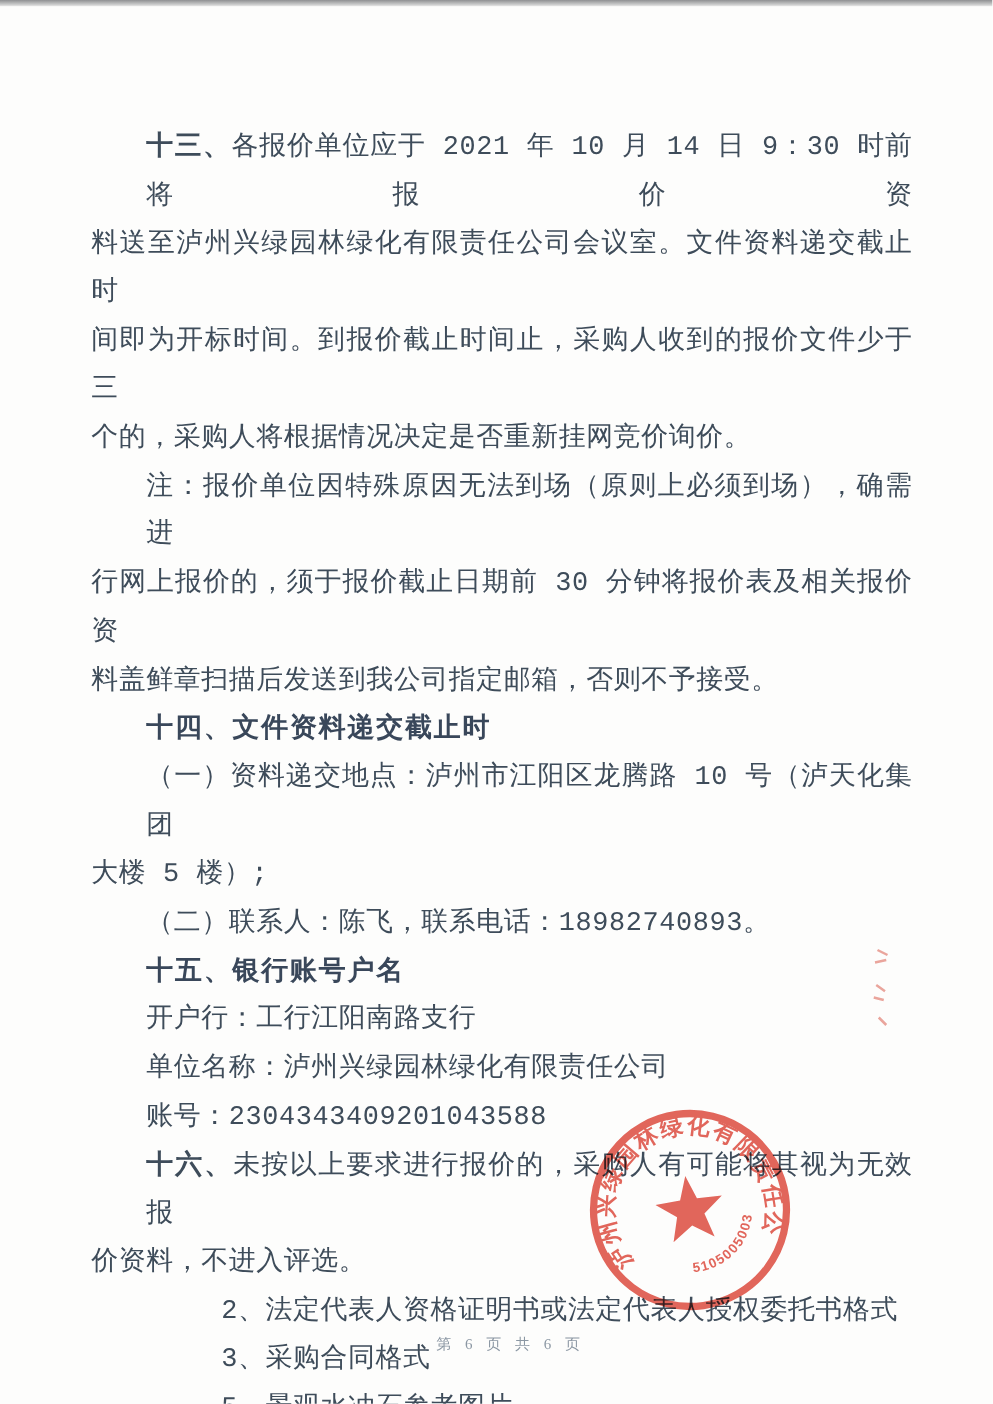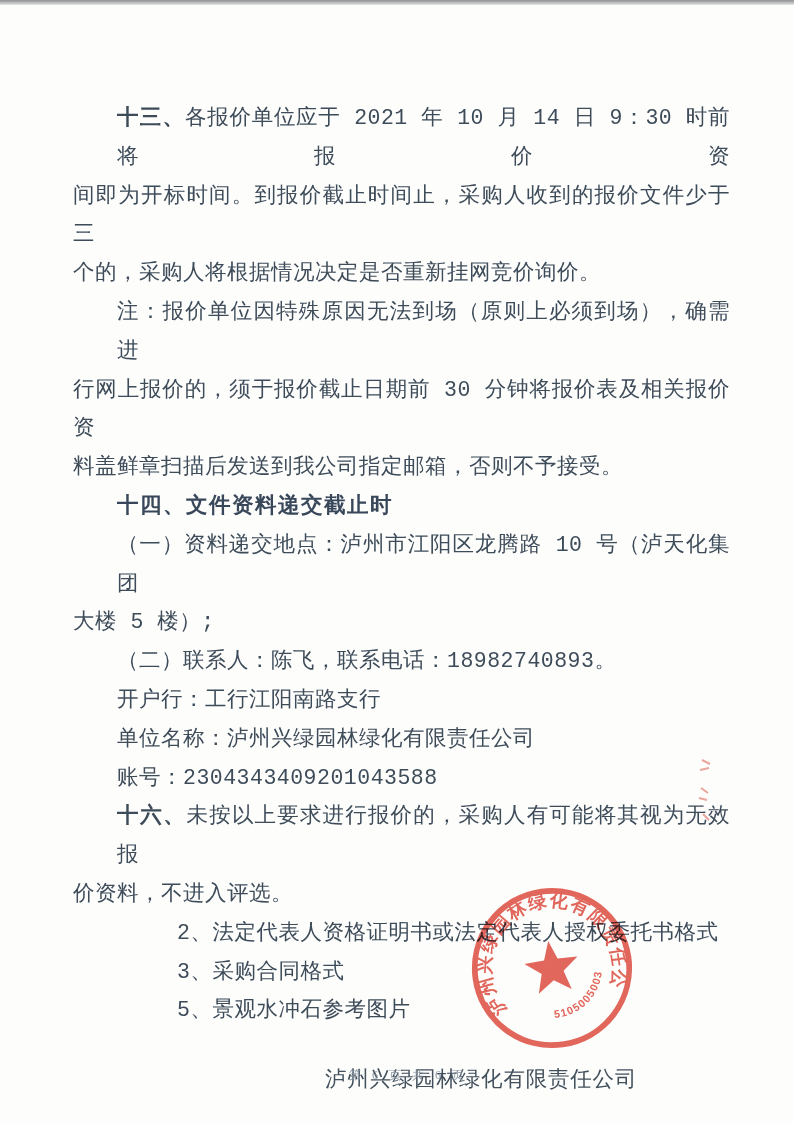--- a/index.html
+++ b/index.html
@@ -39,29 +39,31 @@
     overflow:hidden;mix-blend-mode:multiply;opacity:0.8;
   }
 </style>
 </head>
 <body>
 
 <div class="scan-edge"></div>
 
 <div class="doc">
   <div class="line ind just"><span class="b">十三、</span><span>各报价单位应于 2021 年 10 月 14 日 9：30 时前将报价资</span></div>
+  <div class="line just">料送至泸州兴绿园林绿化有限责任公司会议室。文件资料递交截止时</div>
   <div class="line just">间即为开标时间。到报价截止时间止，采购人收到的报价文件少于三</div>
   <div class="line">个的，采购人将根据情况决定是否重新挂网竞价询价。</div>
   <div class="line ind just">注：报价单位因特殊原因无法到场（原则上必须到场），确需进</div>
   <div class="line just">行网上报价的，须于报价截止日期前 30 分钟将报价表及相关报价资</div>
   <div class="line">料盖鲜章扫描后发送到我公司指定邮箱，否则不予接受。</div>
   <div class="line ind head">十四、文件资料递交截止时</div>
   <div class="line ind just">（一）资料递交地点：泸州市江阳区龙腾路 10 号（泸天化集团</div>
   <div class="line">大楼 5 楼）;</div>
   <div class="line ind">（二）联系人：陈飞，联系电话：18982740893。</div>
+  <div class="line ind head">十五、银行账号户名</div>
   <div class="line ind">开户行：工行江阳南路支行</div>
   <div class="line ind">单位名称：泸州兴绿园林绿化有限责任公司</div>
   <div class="line ind">账号：2304343409201043588</div>
   <div class="line ind just"><span class="b">十六、</span><span>未按以上要求进行报价的，采购人有可能将其视为无效报</span></div>
   <div class="line">价资料，不进入评选。</div>
   <div class="line ind2">2、法定代表人资格证明书或法定代表人授权委托书格式</div>
   <div class="line ind2">3、采购合同格式</div>
   <div class="line ind2">5、景观水冲石参考图片</div>
 
   <div class="sign-block">

